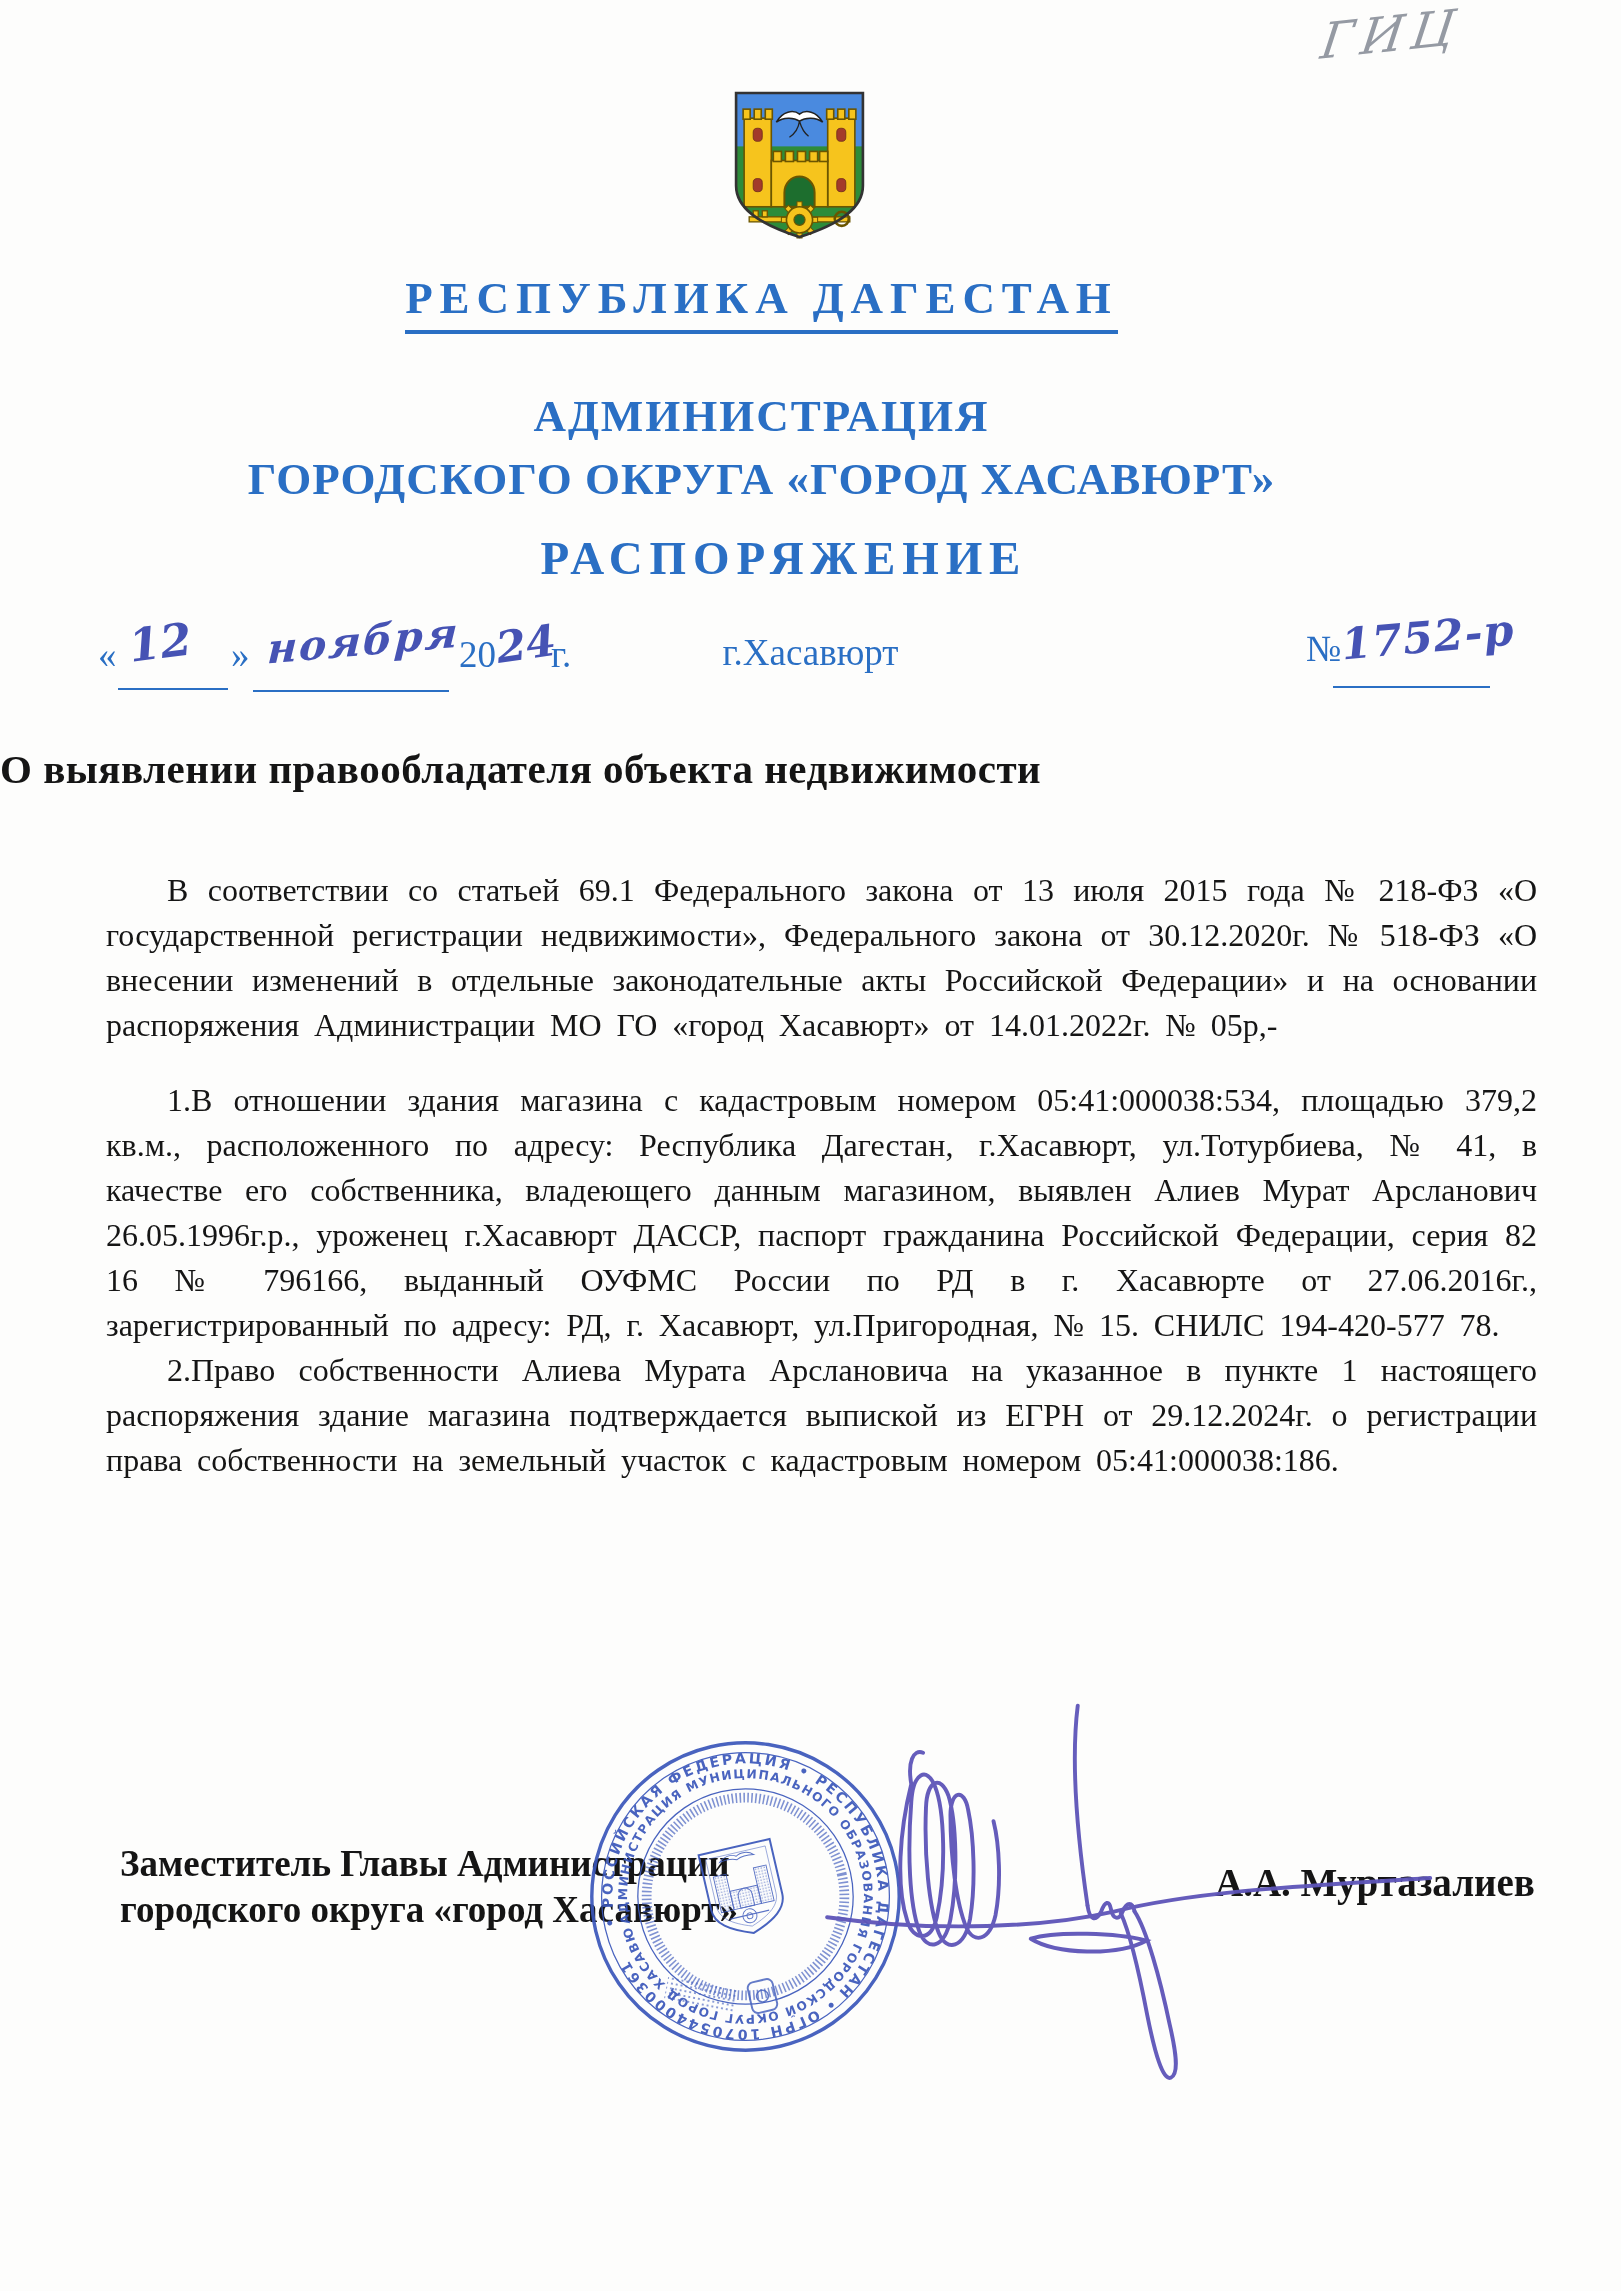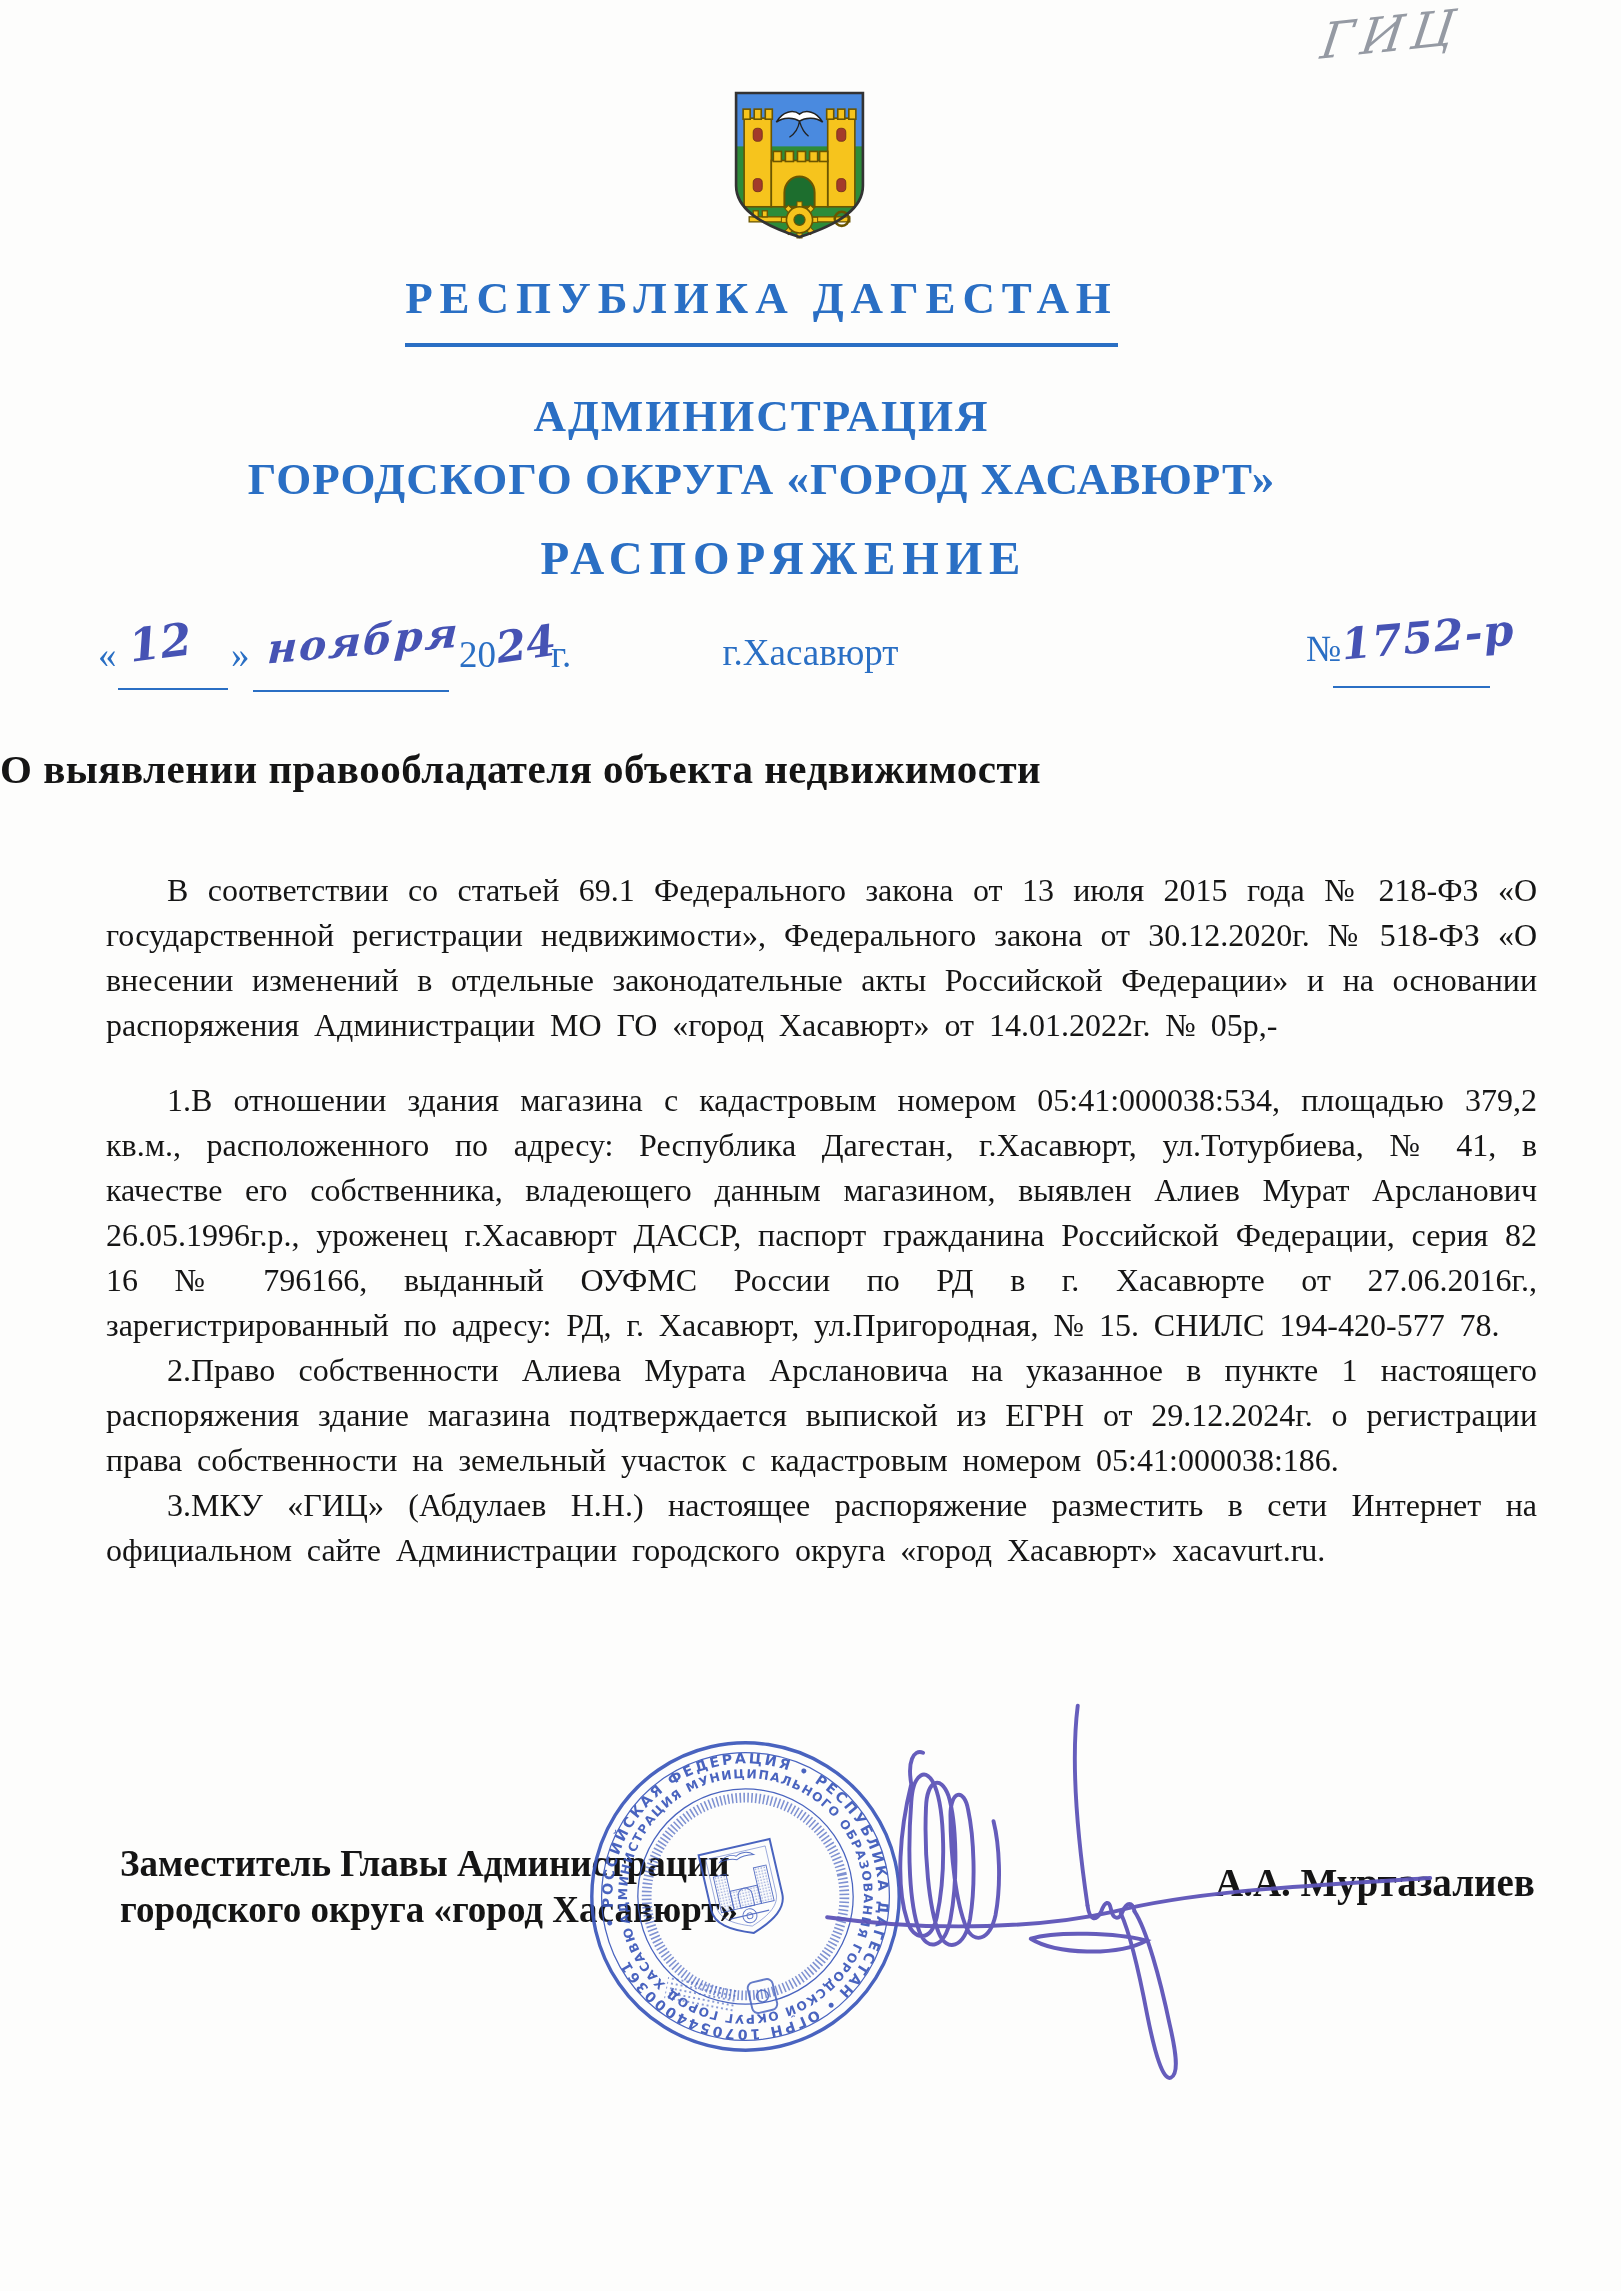--- a/index.html
+++ b/index.html
@@ -17,21 +17,21 @@
   
   .note-gic{
     left:1321px;top:5.9px;font-size:49px;font-style:italic;color:var(--pencil_gray);
     letter-spacing:7.8px;transform:rotate(-6deg) skewX(-14deg);font-family:"DejaVu Serif",serif;
   }
   
   .crest{left:727px;top:88px;width:145px;height:153px;}
   
   .hdr{left:0;right:98px;text-align:center;color:var(--header_blue);font-weight:bold;}
   .h-republic{top:272px;font-size:45px;letter-spacing:6.9px;}
-  .h-republic .u{display:inline-block;border-bottom:4.9px solid var(--header_blue);padding-bottom:19px;}
+  .h-republic .u{display:inline-block;border-bottom:4.9px solid var(--header_blue);padding-bottom:6px;}
   .h-admin1{top:390px;font-size:45px;letter-spacing:2px;}
   .h-admin2{top:453px;font-size:45px;letter-spacing:1px;}
   .h-doctype{top:531px;font-size:47px;letter-spacing:6.9px;padding-left:45px;}
   
   .blue-print{color:var(--header_blue);font-size:37px;}
   .ink{color:var(--ink_blue);font-family:"DejaVu Serif",serif;font-style:italic;font-weight:bold;}
   .d-quote-open{left:98px;top:633px;}
   .d-day{left:129px;top:616px;font-size:45px;transform:rotate(-7deg);}
   .d-quote-close{left:231px;top:633px;}
   .d-month{left:267px;top:617px;font-size:41px;transform:rotate(-5deg) skewX(-8deg);letter-spacing:2px;}
@@ -148,21 +148,20 @@
   <div class="abs blue-print d-no">№</div>
   <div class="abs ink d-no-hand">1752-р</div>
   <div class="abs rule rule-no"></div>
 
   <div class="abs doc-title">О выявлении правообладателя объекта недвижимости</div>
 
   <div class="abs body-text">
     <p class="gap-after">В соответствии со статьей 69.1 Федерального закона от 13 июля 2015 года № 218-ФЗ «О государственной регистрации недвижимости», Федерального закона от 30.12.2020г. № 518-ФЗ «О внесении изменений в отдельные законодательные акты Российской Федерации» и на основании распоряжения Администрации МО ГО «город Хасавюрт» от 14.01.2022г. № 05р,-</p>
     <p>1.В отношении здания магазина с кадастровым номером 05:41:000038:534, площадью 379,2 кв.м., расположенного по адресу: Республика Дагестан, г.Хасавюрт, ул.Тотурбиева, № 41, в качестве его собственника, владеющего данным магазином, выявлен Алиев Мурат Арсланович 26.05.1996г.р., уроженец г.Хасавюрт ДАССР, паспорт гражданина Российской Федерации, серия 82 16 № 796166, выданный ОУФМС России по РД в г. Хасавюрте от 27.06.2016г., зарегистрированный по адресу: РД, г. Хасавюрт, ул.Пригородная, № 15. СНИЛС 194-420-577 78.</p>
     <p>2.Право собственности Алиева Мурата Арслановича на указанное в пункте 1 настоящего распоряжения здание магазина подтверждается выпиской из ЕГРН от 29.12.2024г. о регистрации права собственности на земельный участок с кадастровым номером 05:41:000038:186.</p>
-    <p>3.МКУ «ГИЦ» (Абдулаев Н.Н.) настоящее распоряжение разместить в сети Интернет на официальном сайте Администрации городского округа «город Хасавюрт» xacavurt.ru.</p>
   </div>
 
   <div class="abs sig-pos">
     <div>Заместитель Главы Администрации</div>
     <div>городского округа «город Хасавюрт»</div>
   </div>
   <div class="abs sig-name">А.А. Муртазалиев</div>
 
   <svg class="abs stamp" viewBox="0 0 330 330">
     <defs>

